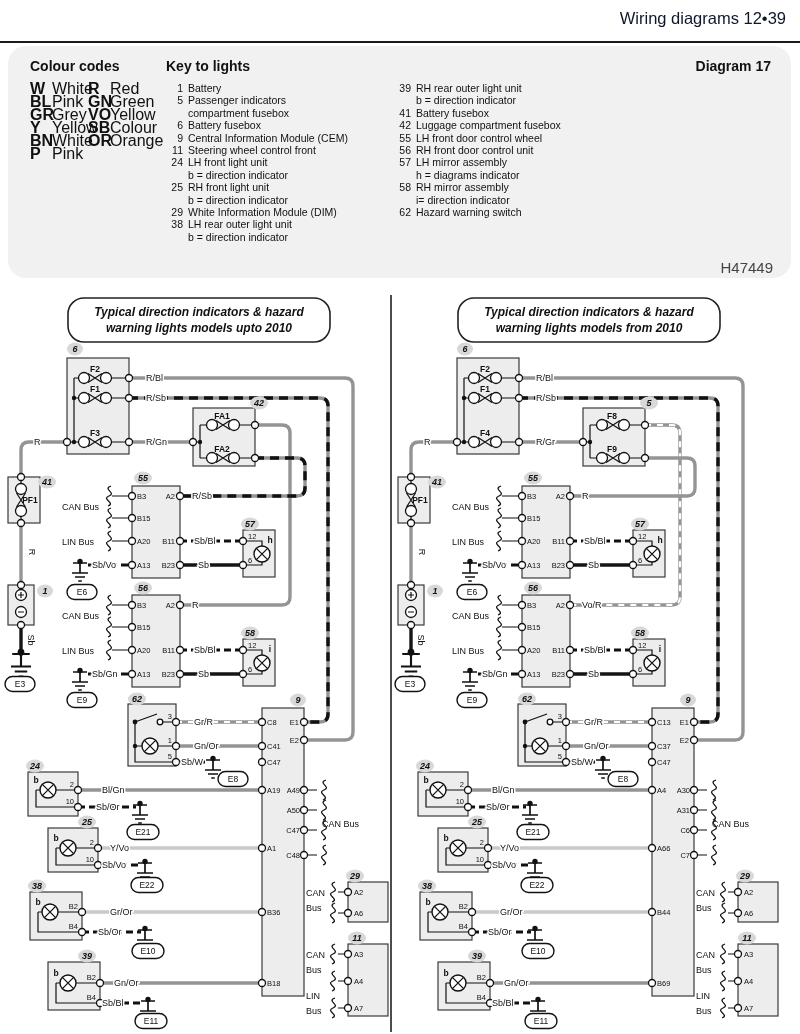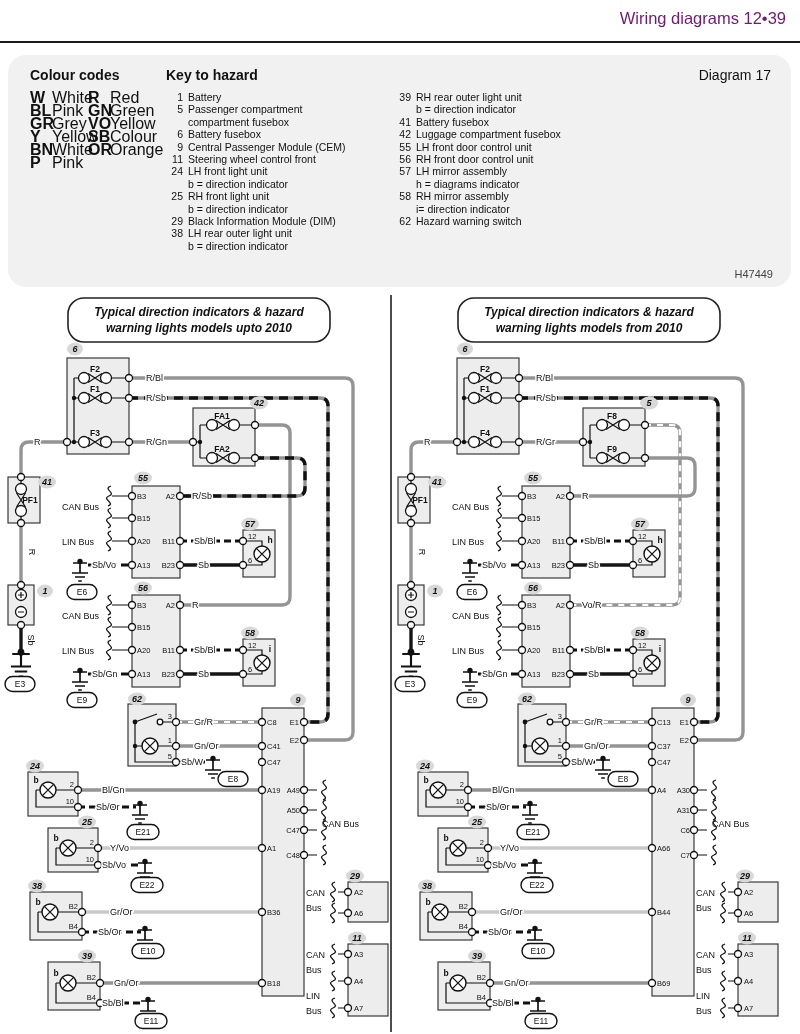--- a/index.html
+++ b/index.html
@@ -1,25 +1,25 @@
 <!DOCTYPE html>
 <html><head>
 <meta charset="utf-8">
 <style>
   html,body{margin:0;padding:0}
   body{width:800px;height:1034px;position:relative;background:#fff;color:#111;
        font-family:"Liberation Sans",sans-serif}
-  .hdr{position:absolute;top:9px;right:14px;font-size:16.5px;color:#701a75}
+  .hdr{position:absolute;top:9px;right:14px;font-size:16.5px;color:#0f172a}
   .rule{position:absolute;top:41px;left:0;width:800px;height:2px;background:#1a1a1a}
-  .keybox{position:absolute;left:8px;top:55px;width:783px;height:232px;background:#f1f1f1;border-radius:18px}
+  .keybox{position:absolute;left:8px;top:46px;width:783px;height:232px;background:#f1f1f1;border-radius:18px}
   .sect{font-weight:bold;font-size:14px}
   #cc-title{position:absolute;left:22px;top:12px}
   #key-title{position:absolute;left:158px;top:12px}
-  #diagram-ref{position:absolute;right:20px;top:12px;font-weight:normal;font-size:14px}
-  #code{position:absolute;right:18px;top:213px;font-size:11px;color:#444}
+  #diagram-ref{position:absolute;right:20px;top:12px;font-weight:bold;font-size:14px}
+  #code{position:absolute;right:18px;top:213px;font-size:15px;color:#444}
   #cc-rows{position:absolute;left:22px;top:36px}
   .ccrow{font-size:16px;line-height:13px;white-space:nowrap}
   .cc{display:inline-block;width:22px;font-weight:bold}
   .cn{display:inline-block;width:36px}
   #key-left{position:absolute;left:158px;top:36px;width:232px}
   #key-right{position:absolute;left:386px;top:36px;width:250px}
   .kline{display:flex;font-size:10.5px;line-height:12.4px}
   .kn{flex:none;width:17px;text-align:right;margin-right:5px}
   svg{position:absolute;left:0;top:0}
   svg text{font-family:"Liberation Sans",sans-serif;fill:#111}
@@ -51,51 +51,51 @@
   [data-diagram="d2"] .d1only{display:none}
 </style>
 </head>
 <body>
 
 <div class="hdr">Wiring diagrams  12•39</div>
 <div class="rule"></div>
 
 <div class="keybox">
   <div id="cc-title" class="sect">Colour codes</div>
-  <div id="key-title" class="sect">Key to hazard</div>
+  <div id="key-title" class="sect">Key to lights</div>
   <div id="diagram-ref">Diagram 17</div>
   <div id="code">H47449</div>
   <div id="cc-rows">
     <div class="ccrow"><span class="cc">W</span><span class="cn">White</span><span class="cc">R</span><span class="cn">Red</span></div>
     <div class="ccrow"><span class="cc">BL</span><span class="cn">Pink</span><span class="cc">GN</span><span class="cn">Green</span></div>
     <div class="ccrow"><span class="cc">GR</span><span class="cn">Grey</span><span class="cc">VO</span><span class="cn">Yellow</span></div>
     <div class="ccrow"><span class="cc">Y</span><span class="cn">Yellow</span><span class="cc">SB</span><span class="cn">Colour</span></div>
     <div class="ccrow"><span class="cc">BN</span><span class="cn">White</span><span class="cc">OR</span><span class="cn">Orange</span></div>
     <div class="ccrow"><span class="cc">P</span><span class="cn">Pink</span><span class="cc"></span><span class="cn"></span></div>
   </div>
   <div id="key-left">
     <div class="kline">
         <span class="kn">1</span>
         <span class="kt">Battery</span>
       </div>
     <div class="kline">
         <span class="kn">5</span>
-        <span class="kt">Passenger compartment</span>
+        <span class="kt">Passenger indicators</span>
       </div>
     <div class="kline">
         <span class="kn"></span>
         <span class="kt">compartment fusebox</span>
       </div>
     <div class="kline">
         <span class="kn">6</span>
         <span class="kt">Battery fusebox</span>
       </div>
     <div class="kline">
         <span class="kn">9</span>
-        <span class="kt">Central Passenger Module (CEM)</span>
+        <span class="kt">Central Information Module (CEM)</span>
       </div>
     <div class="kline">
         <span class="kn">11</span>
         <span class="kt">Steering wheel control front</span>
       </div>
     <div class="kline">
         <span class="kn">24</span>
         <span class="kt">LH front light unit</span>
       </div>
     <div class="kline">
@@ -105,21 +105,21 @@
     <div class="kline">
         <span class="kn">25</span>
         <span class="kt">RH front light unit</span>
       </div>
     <div class="kline">
         <span class="kn"></span>
         <span class="kt">b = direction indicator</span>
       </div>
     <div class="kline">
         <span class="kn">29</span>
-        <span class="kt">Black Information Module (DIM)</span>
+        <span class="kt">White Information Module (DIM)</span>
       </div>
     <div class="kline">
         <span class="kn">38</span>
         <span class="kt">LH rear outer light unit</span>
       </div>
     <div class="kline">
         <span class="kn"></span>
         <span class="kt">b = direction indicator</span>
       </div>
   </div>
@@ -135,21 +135,21 @@
     <div class="kline">
         <span class="kn">41</span>
         <span class="kt">Battery fusebox</span>
       </div>
     <div class="kline">
         <span class="kn">42</span>
         <span class="kt">Luggage compartment fusebox</span>
       </div>
     <div class="kline">
         <span class="kn">55</span>
-        <span class="kt">LH front door control unit</span>
+        <span class="kt">LH front door control wheel</span>
       </div>
     <div class="kline">
         <span class="kn">56</span>
         <span class="kt">RH front door control unit</span>
       </div>
     <div class="kline">
         <span class="kn">57</span>
         <span class="kt">LH mirror assembly</span>
       </div>
     <div class="kline">

